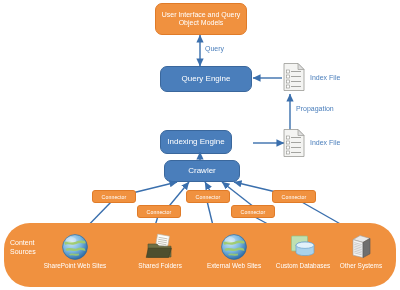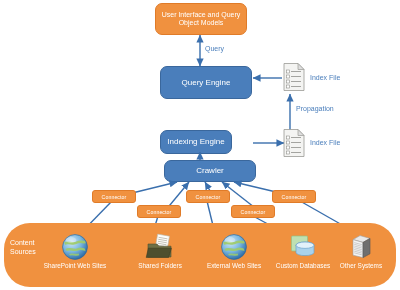--- a/index.html
+++ b/index.html
@@ -232,25 +232,25 @@
 
     <line x1="120" y1="196" x2="177" y2="182" stroke="#3a6fad" stroke-width="1.4" marker-end="url(#ah2)"></line>
     <line x1="165" y1="211" x2="189" y2="182" stroke="#3a6fad" stroke-width="1.4" marker-end="url(#ah2)"></line>
     <line x1="213" y1="196" x2="205" y2="182" stroke="#3a6fad" stroke-width="1.4" marker-end="url(#ah2)"></line>
     <line x1="259" y1="211" x2="222" y2="182" stroke="#3a6fad" stroke-width="1.4" marker-end="url(#ah2)"></line>
     <line x1="293" y1="196" x2="234" y2="182" stroke="#3a6fad" stroke-width="1.4" marker-end="url(#ah2)"></line>
   </svg>
 
   <div class="box orange-box" style="left:155px;top:3px;width:92px;height:32px;">User Interface and Query Object Models</div>
 
-  <div class="box blue-box" style="left:160px;top:66px;width:92px;height:33px;">Query Engine</div>
+  <div class="box blue-box" style="left:160px;top:66px;width:92px;height:26px;">Query Engine</div>
 
   <div class="box blue-box" style="left:160px;top:130px;width:72px;height:24px;">Indexing Engine</div>
 
-  <div class="box blue-box" style="left:164px;top:160px;width:92px;height:22px;">Crawler</div>
+  <div class="box blue-box" style="left:164px;top:160px;width:76px;height:22px;">Crawler</div>
 
   <div class="connector" style="left:92px;top:190px;width:42px;">Connector</div>
   <div class="connector" style="left:137px;top:205px;width:42px;">Connector</div>
   <div class="connector" style="left:186px;top:190px;width:42px;">Connector</div>
   <div class="connector" style="left:231px;top:205px;width:42px;">Connector</div>
   <div class="connector" style="left:272px;top:190px;width:42px;">Connector</div>
 
   <div class="docicon" style="left:282px;top:62px;">
     <svg width="24" height="30" viewBox="0 0 24 30">
       <path d="M2 1.5 L16 1.5 L22 7.5 L22 28.5 L2 28.5 Z" fill="#f4f4f2" stroke="#9b9b96" stroke-width="0.8"></path>

